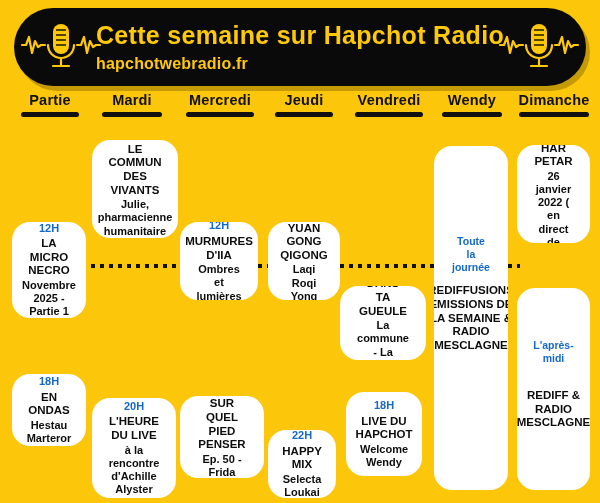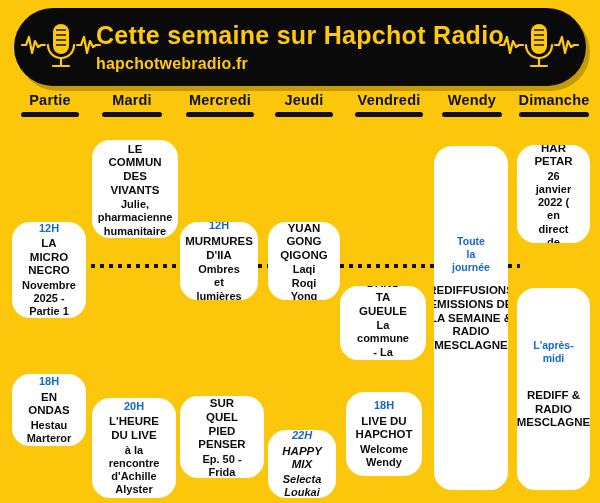--- a/index.html
+++ b/index.html
@@ -246,21 +246,21 @@
   <div class="title">SUR QUEL PIED PENSER</div>
   <div class="sub">Ep. 50 - Frida Kahlo</div>
 </div>
 
 <div class="card" style="left:268px; top:222px; width:72px; height:78px;">
   <div class="time">12H</div>
   <div class="title">YUAN GONG QIGONG</div>
   <div class="sub">Laqi Roqi Yong Dong</div>
 </div>
 
-<div class="card" style="left:268px; top:430px; width:68px; height:68px;font-style:italic;">
+<div class="card" style="left:268px; top:430px; width:68px; height:68px;">
   <div class="time">22H</div>
   <div class="title">HAPPY MIX</div>
   <div class="sub">Selecta Loukai</div>
 </div>
 
 <div class="card" style="left:340px; top:286px; width:86px; height:74px;">
   <div class="time">14H</div>
   <div class="title">UN PAVÉ DANS TA GUEULE</div>
   <div class="sub">La commune - La semaine sanglante (21 -28 mai 1871)</div>
 </div>

